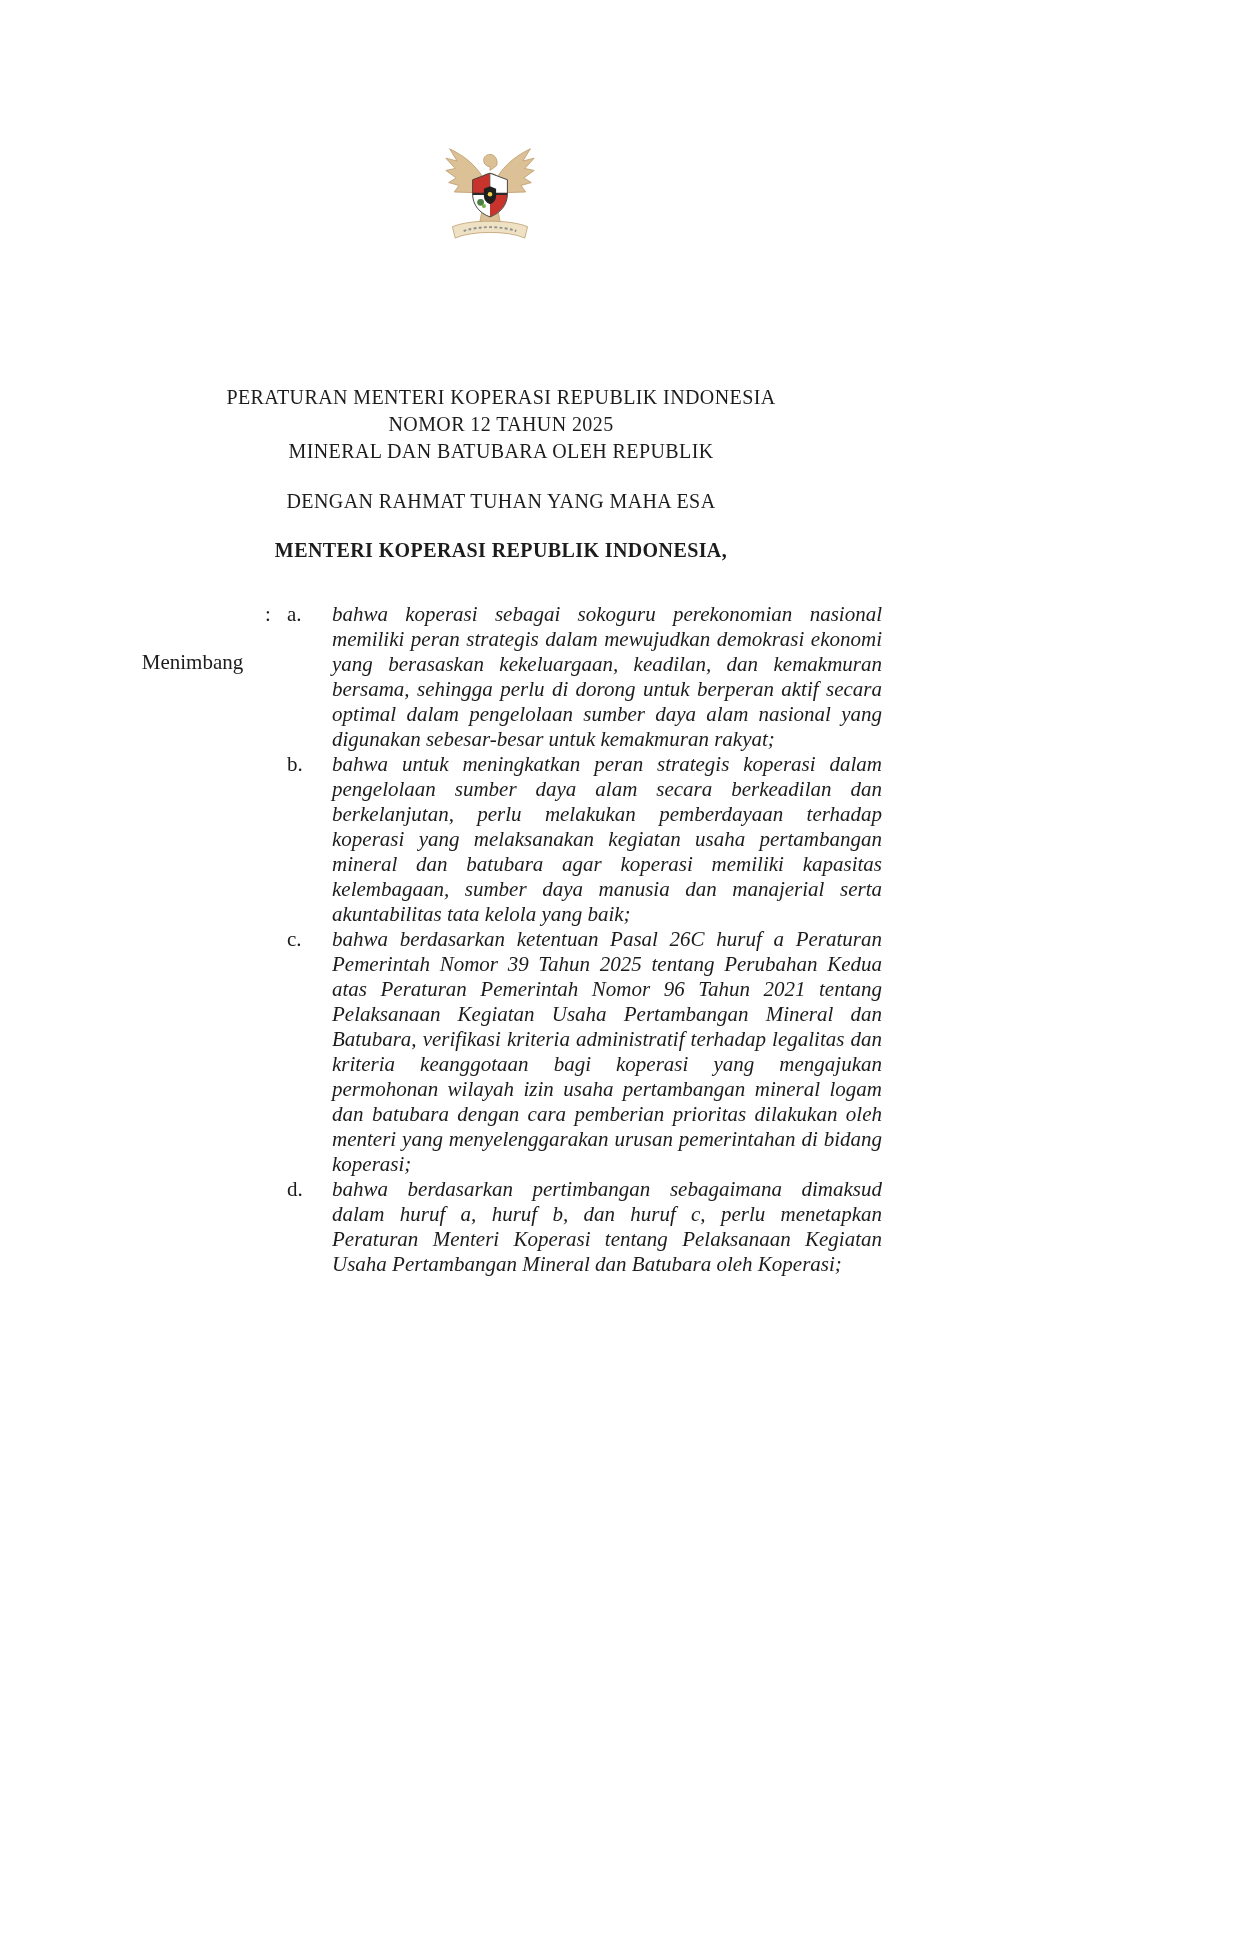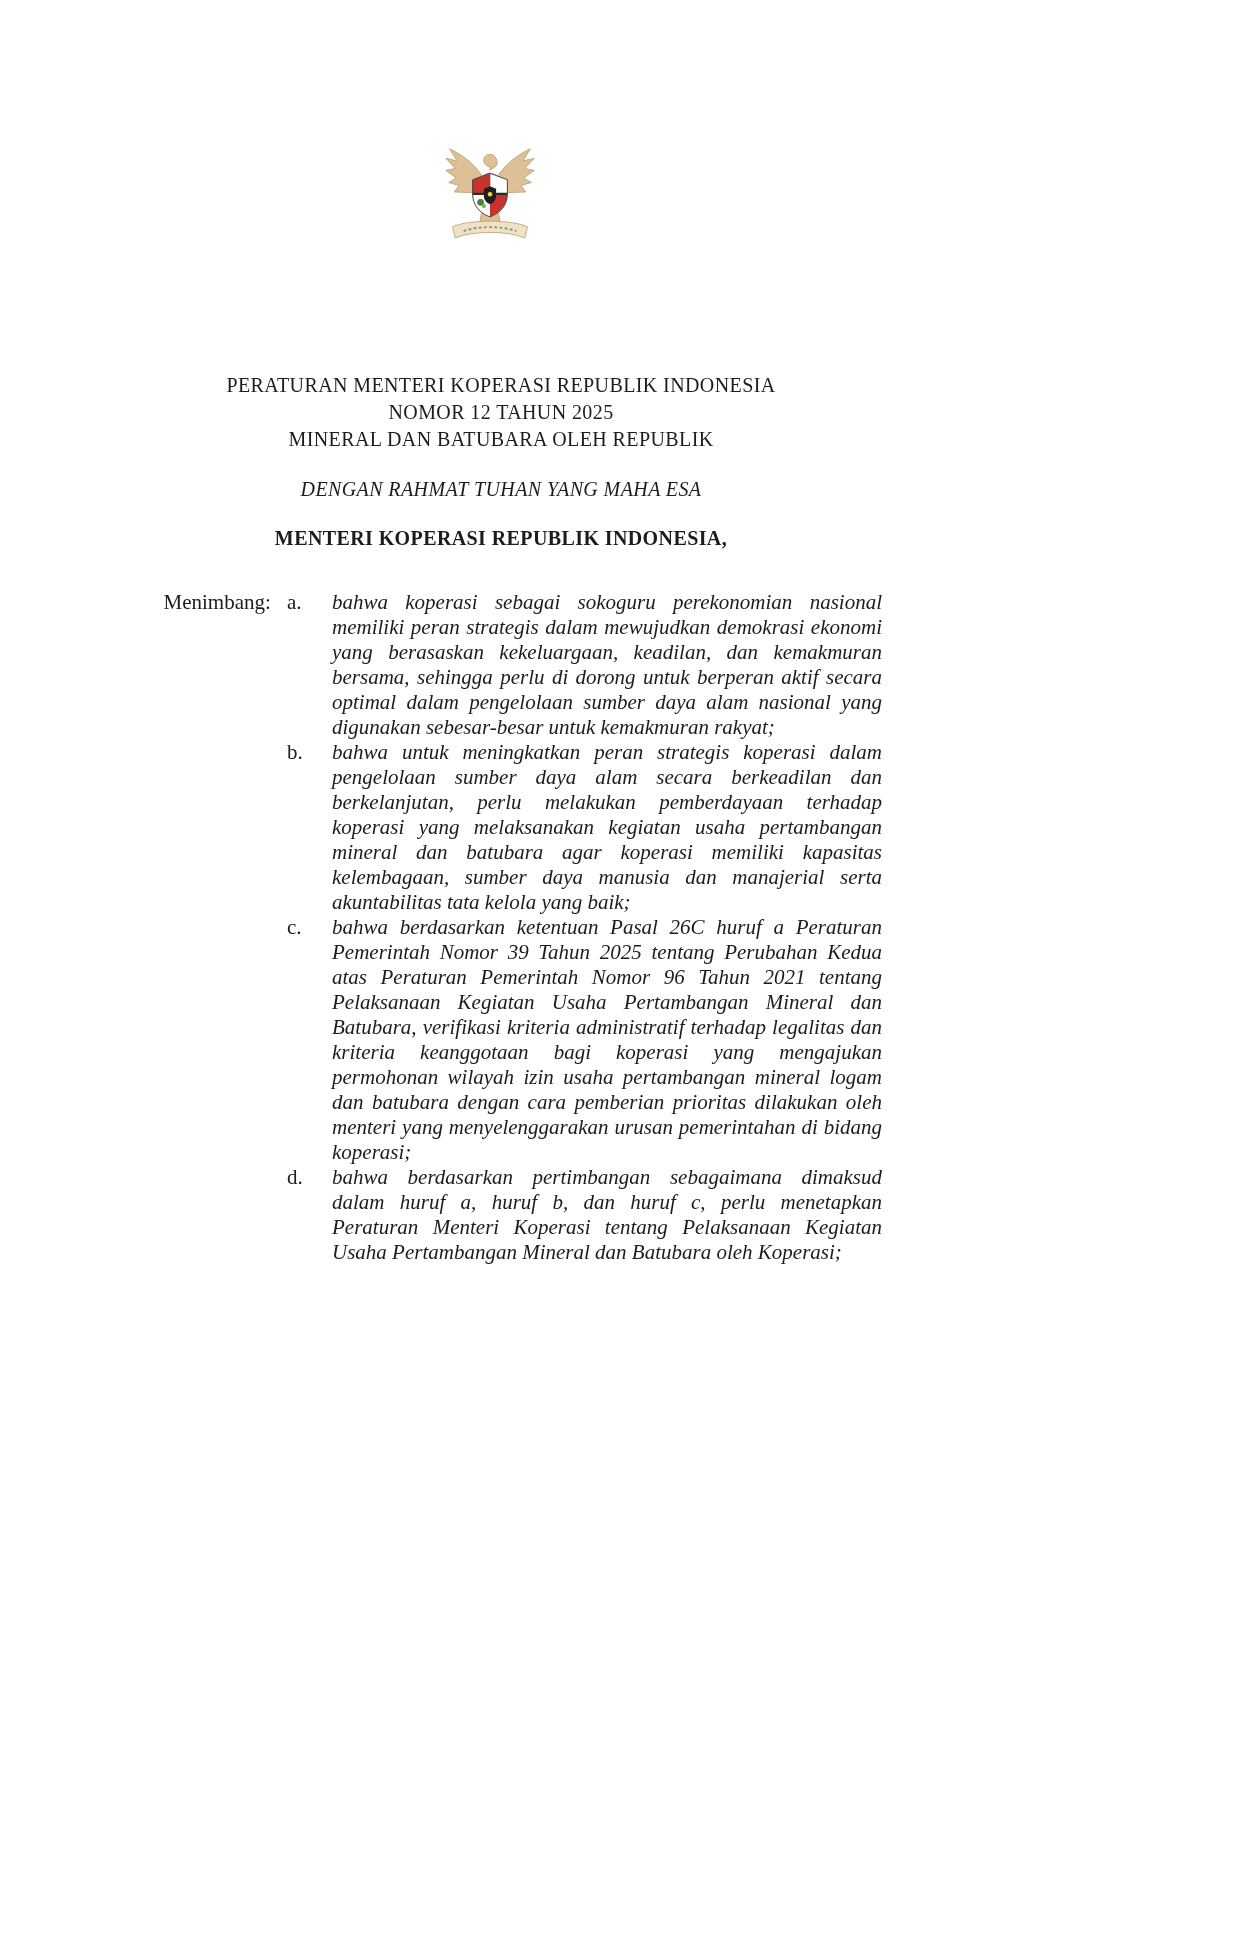--- a/index.html
+++ b/index.html
@@ -22,49 +22,49 @@
   }
   .emblem {
     position: absolute;
     top: 138px;
     left: 443px;
     width: 94px;
     height: 108px;
   }
   .content {
     position: absolute;
-    top: 372px;
+    top: 384px;
     left: 120px;
     width: 762px;
   }
   .title-block {
     text-align: center;
     font-size: 20px;
     line-height: 27px;
     letter-spacing: 0.4px;
   }
   .center-line {
     text-align: center;
     font-size: 20px;
     line-height: 27px;
     letter-spacing: 0.4px;
   }
-  .invocation { margin-top: 23px; font-style: italic; }
+  .invocation { margin-top: 23px; }
   .authority  { margin-top: 22px; font-weight: bold; }
   .considering {
     margin-top: 38px;
     font-size: 21px;
     line-height: 25px;
   }
   .c-row {
     display: grid;
     grid-template-columns: 145px 22px 45px 1fr;
     align-items: start;
   }
-  .c-label  { text-align: right; }
+  .c-label  { text-align: center; margin-top: 48px; }
   .c-colon  { text-align: left; }
   .c-letter { text-align: left; }
   .c-text {
     text-align: justify;
     text-justify: inter-word;
     hyphens: none;
     font-style: italic;
   }
 </style>
 </head>

